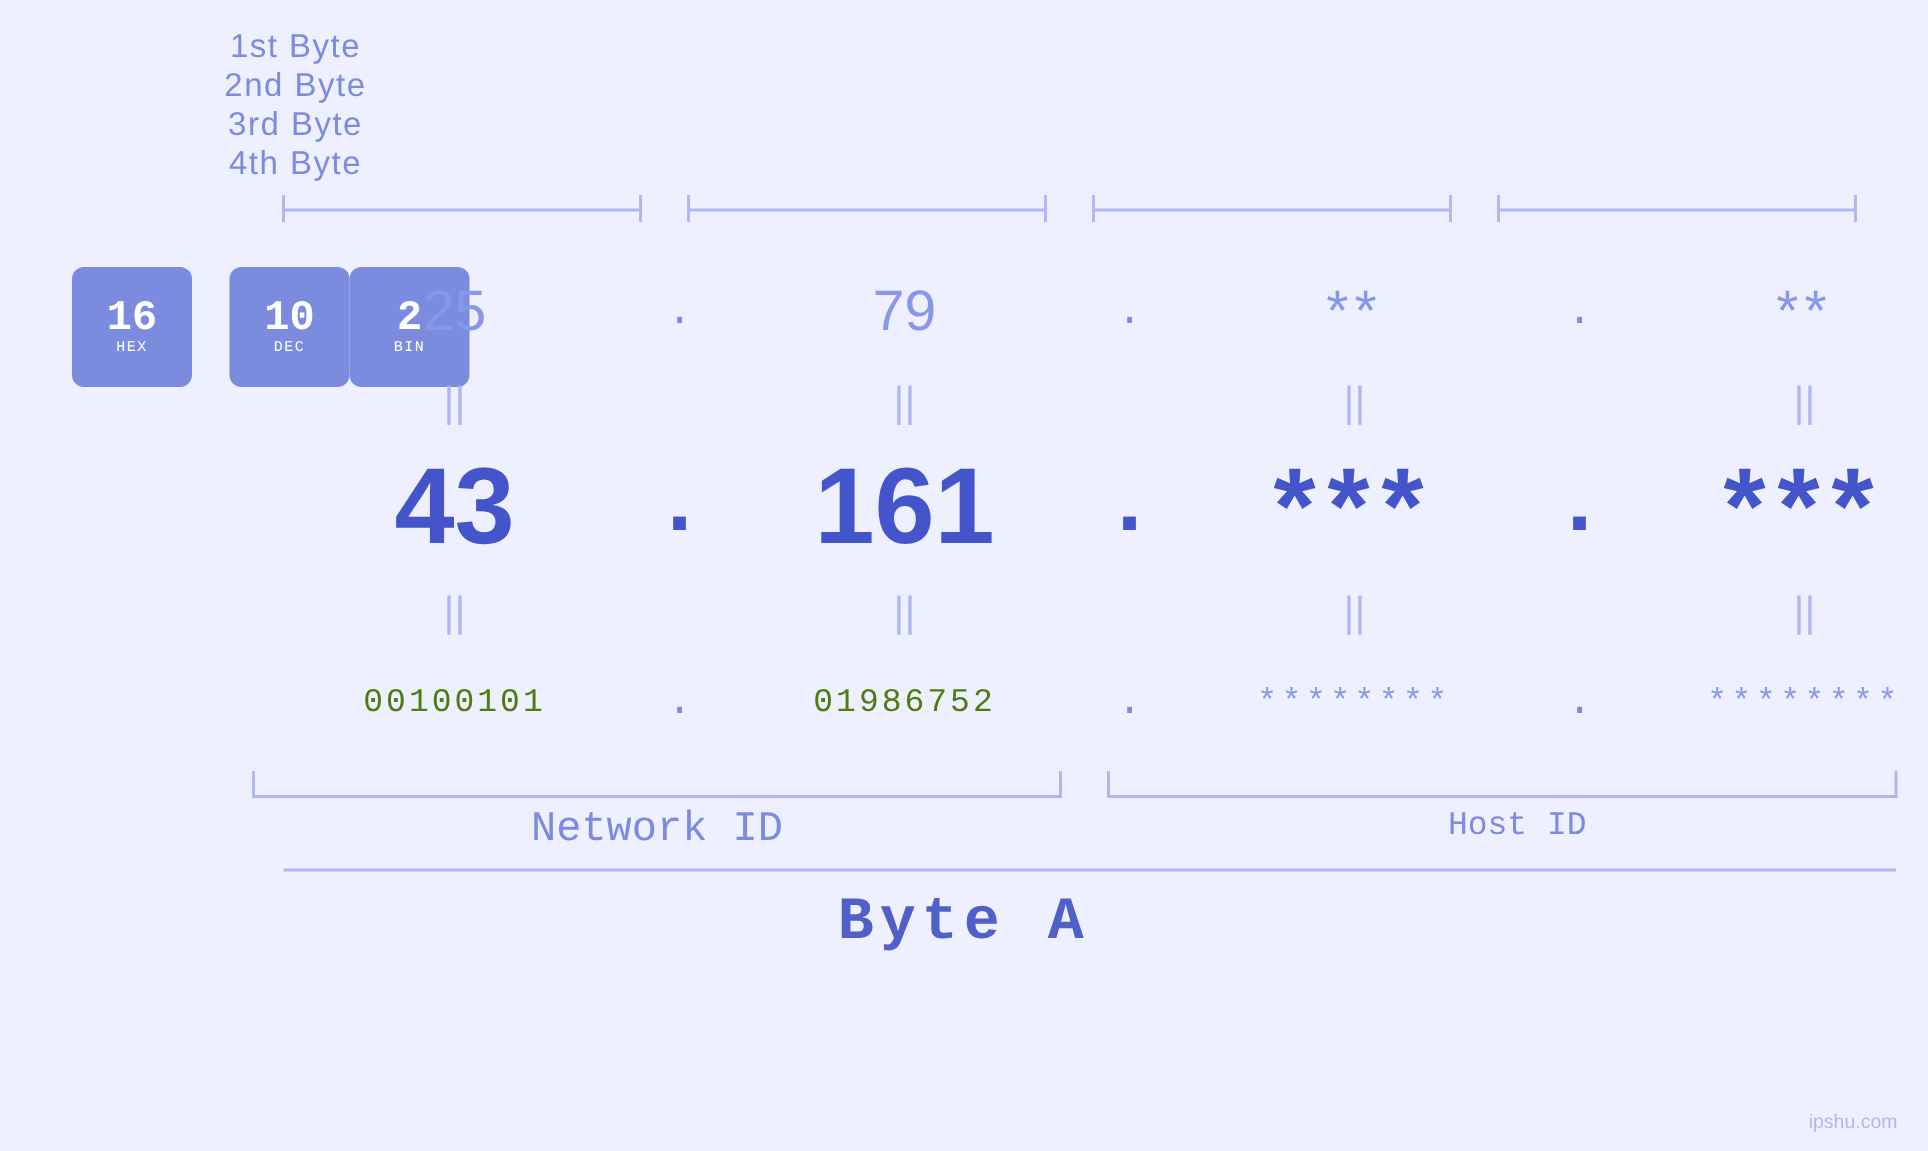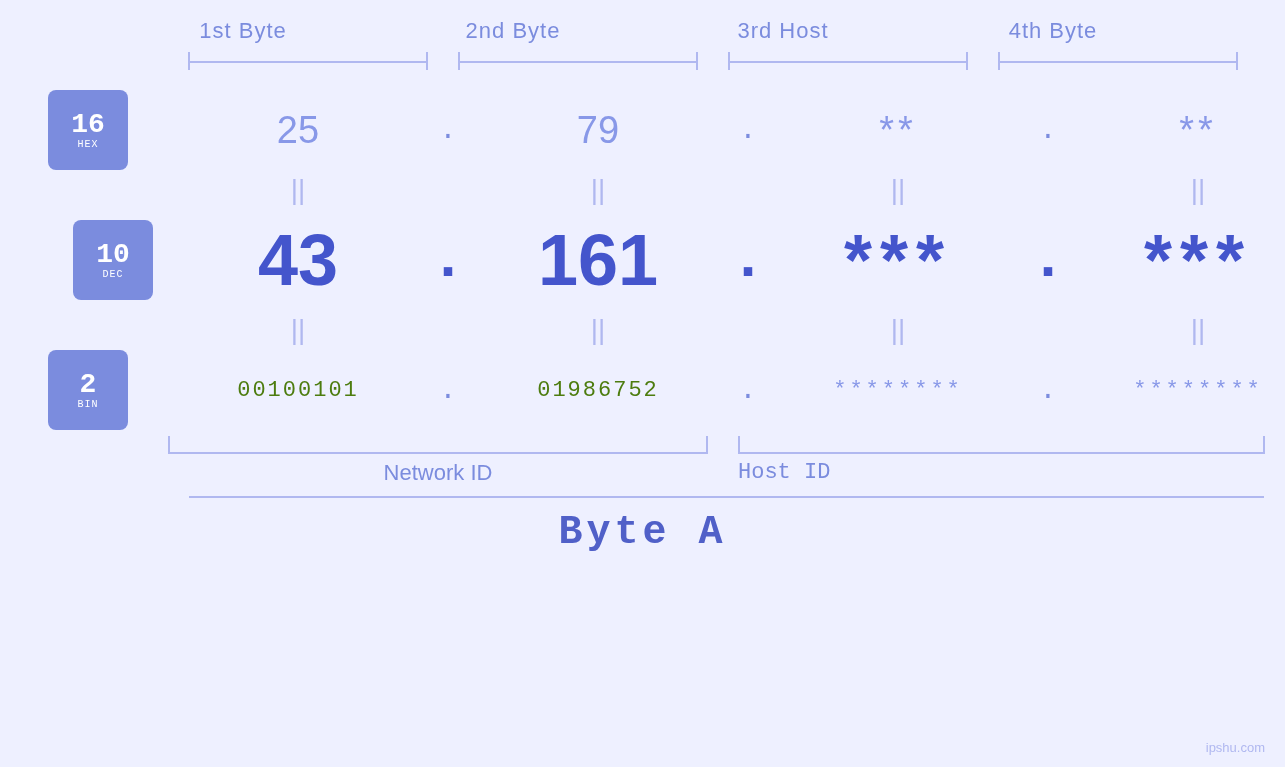--- a/index.html
+++ b/index.html
@@ -18,23 +18,25 @@
       height: 100%;
       position: relative;
       display: flex;
       flex-direction: column;
       align-items: center;
     }
 
     
     .byte-headers {
       display: flex;
+      justify-content: center;
       width: 100%;
       padding-top: 18px;
-      padding-left: 108px;
+      padding-left: 62px;
+      flex-direction: column;
     }
 
     .byte-header {
       width: 270px;
       text-align: center;
       color: #7b8cde;
       font-size: 22px;
       font-family: Arial, sans-serif;
       font-weight: normal;
       letter-spacing: 1px;
@@ -190,22 +192,22 @@
       bottom: 12px;
       right: 20px;
       color: #b0b8f0;
       font-size: 13px;
       font-family: Arial, sans-serif;
     }
 
     
     .badges-wrapper {
       display: flex;
-      flex-direction: column;
-      align-items: flex-start;
+      flex-direction: row;
+      align-items: center;
       width: 110px;
       margin-right: 10px;
     }
 
     .badge-hex-wrapper {
       height: 80px;
       display: flex;
       align-items: center;
     }
 
@@ -256,21 +258,21 @@
 
   </style>
 </head>
 <body>
 
 <div class="container">
 
   <div class="byte-headers">
     <div class="byte-header">1st Byte</div>
     <div class="byte-header">2nd Byte</div>
-    <div class="byte-header">3rd Host</div>
+    <div class="byte-header">3rd Byte</div>
     <div class="byte-header">4th Byte</div>
   </div>
 
   <div class="bracket-row">
     <div class="bracket">
       <div class="bracket-left"></div>
       <div class="bracket-line"></div>
       <div class="bracket-right"></div>
     </div>
     <div class="bracket">
@@ -445,23 +447,23 @@
         <div style="display:flex; justify-content:space-between;">
           <div style="width:2px; height:16px; background:#b0b8f0;"></div>
           <div style="width:2px; height:16px; background:#b0b8f0; margin-right:20px;"></div>
         </div>
         <div style="height:2px; background:#b0b8f0; margin-right:20px;"></div>
       </div>
     </div>
   </div>
 
   <div style="width:100%; padding-left:168px; display:flex; margin-top:6px;">
-    <div style="width:540px; text-align:center; color:#7b8cde; font-size:22px; font-family:Liberation Sans, sans-serif;">Network ID</div>
+    <div style="width:540px; text-align:center; color:#7b8cde; font-size:28px; font-family:Liberation Mono, monospace;">Network ID</div>
     <div style="width:30px;"></div>
-    <div style="flex:1; color:#7b8cde; font-size:22px; font-family:'Courier New',monospace; ">Host ID</div>
+    <div style="flex:1; text-align:center; color:#7b8cde; font-size:22px; font-family:'Courier New',monospace; ">Host ID</div>
   </div>
 
   <div style="margin: 10px 20px 0 188px; height:2px; background:#b0b8f0; width:calc(100% - 210px);"></div>
 
   <div style="width:100%; margin-top:12px; display:flex; justify-content:center;">
     <span style="color:#5060c8; font-size:40px; font-family:'Courier New',monospace; font-weight:bold; letter-spacing:4px;">Byte A</span>
   </div>
 
   <div class="watermark">ipshu.com</div>
 

